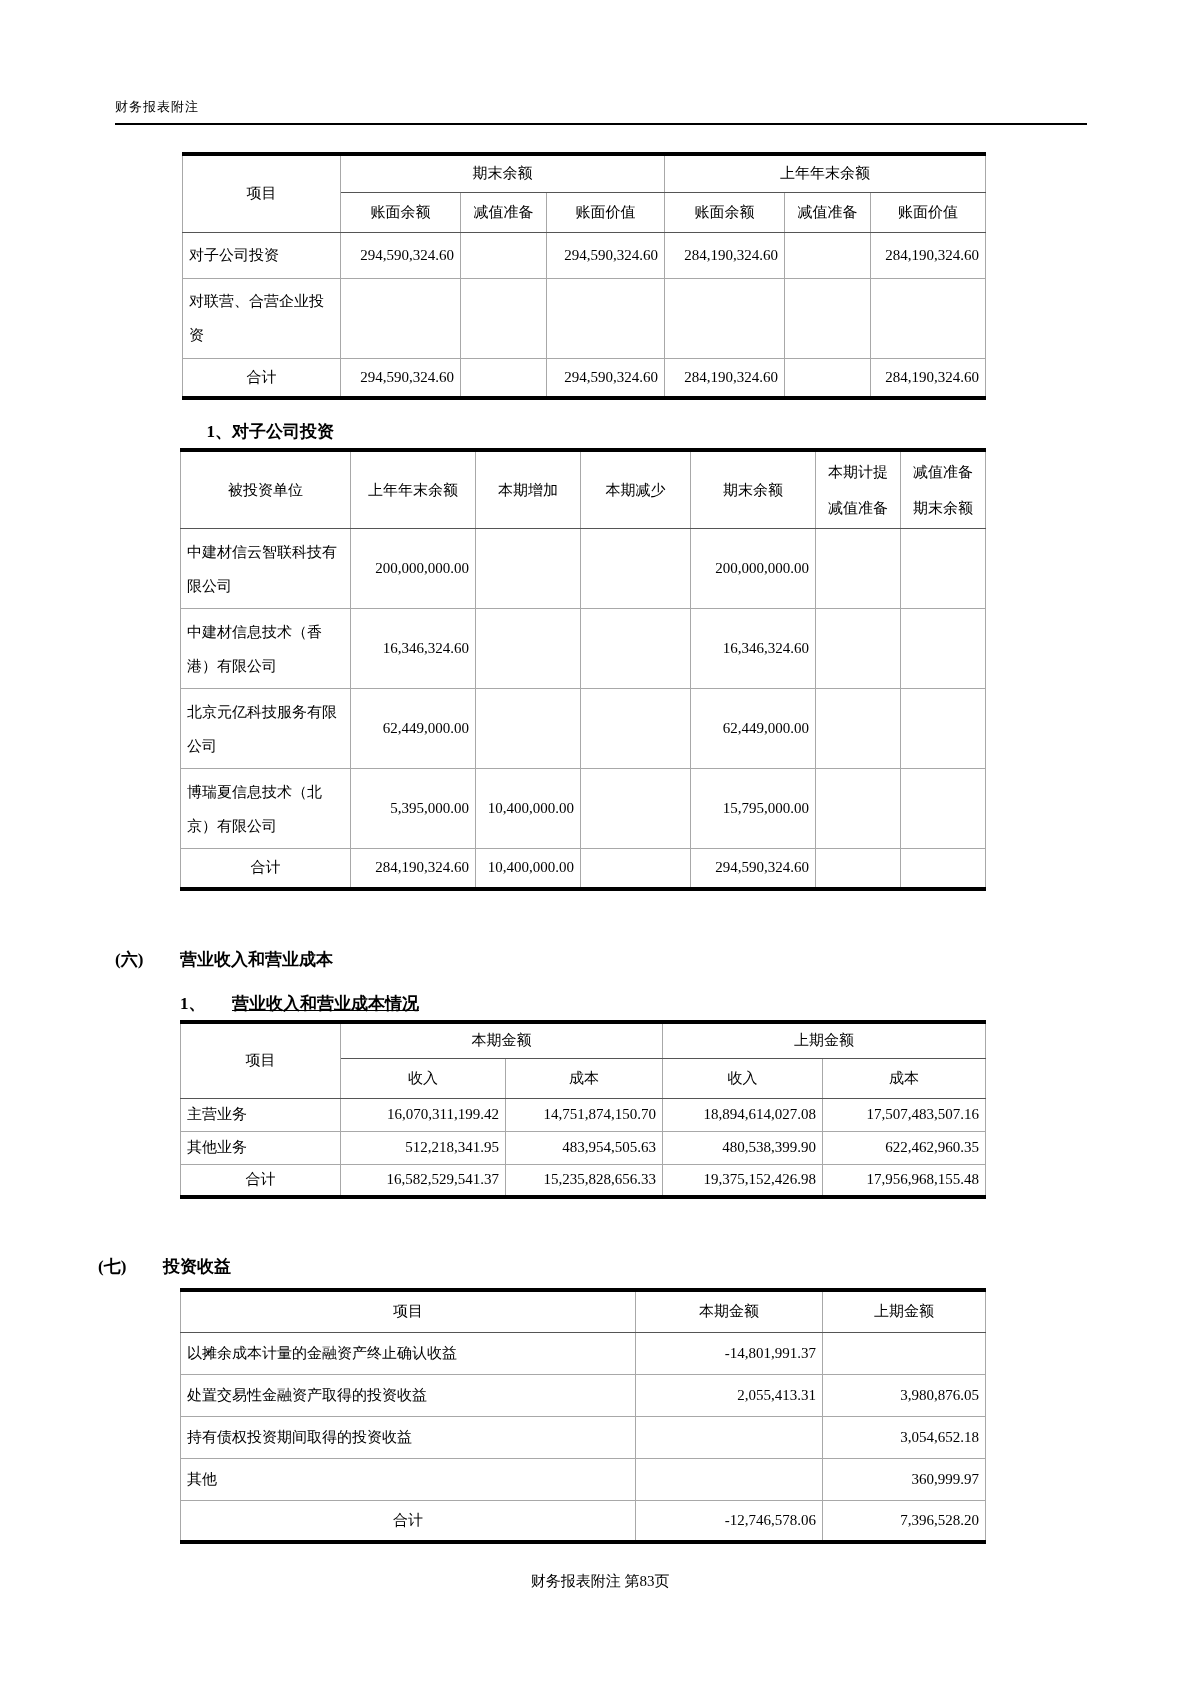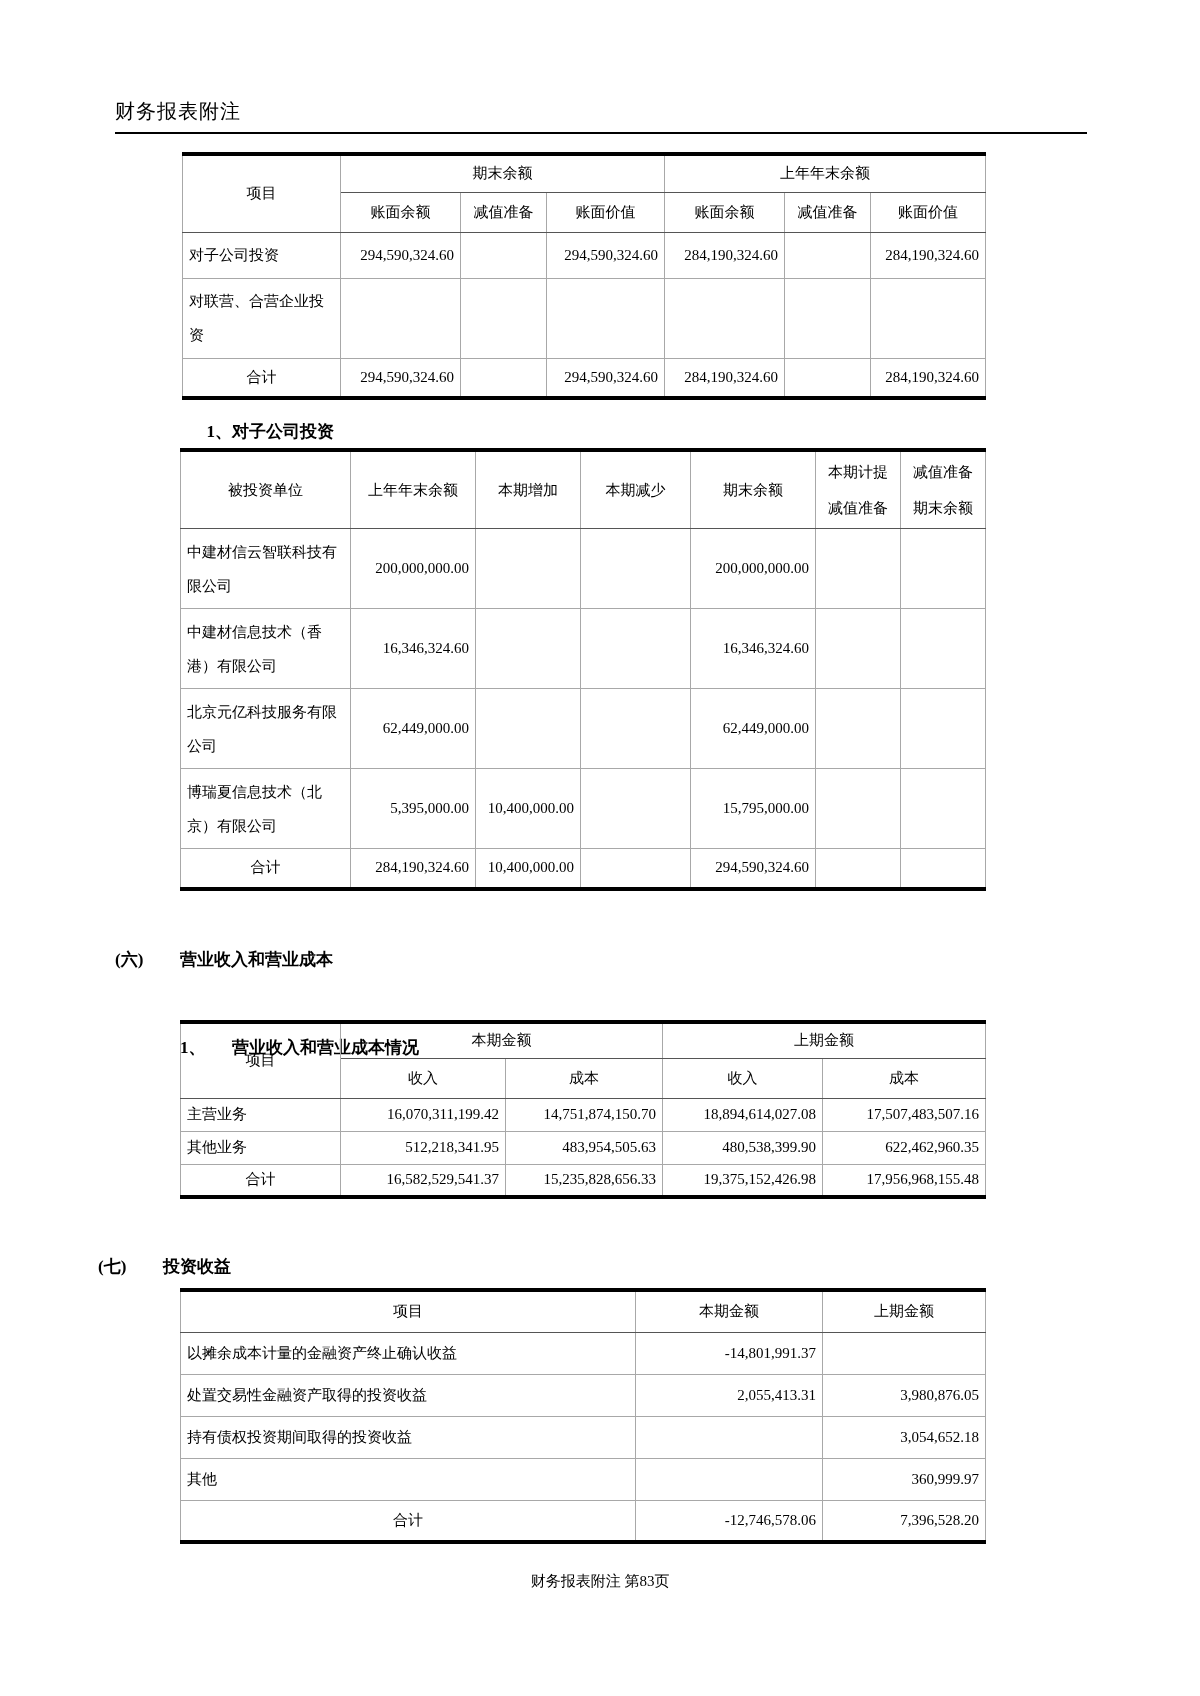--- a/index.html
+++ b/index.html
@@ -4,32 +4,32 @@
 <style>
   html,body { margin:0; padding:0; background:#e8e8e8; }
   .page {
     position:relative; width:1200px; height:1696px; margin:0 auto;
     background:#ffffff; color:#000;
     font-family:"Liberation Serif","DejaVu Serif",serif;
     overflow:hidden;
   }
   .doc-header {
     position:absolute; top:98px; left:115px; width:972px;
-    font-size:20px; letter-spacing:1px;
+    font-size:13px; letter-spacing:1px;
     padding-bottom:7px; border-bottom:2px solid #000;
   }
   .footer {
     position:absolute; top:1572px; left:0; width:1200px;
     text-align:center; font-size:15px;
   }
   .sec { position:absolute; font-size:17px; font-weight:bold; white-space:nowrap; }
   .sec .n { display:inline-block; }
   .sec1 { top:420px; left:180px;text-align:right; } .sec1 .n { width:52px; }
   .sec6 { top:948px; left:115px; } .sec6 .n { width:65px; }
-  .sec6sub { top:1036px; left:180px; } .sec6sub .n { width:52px; }
+  .sec6sub { top:992px; left:180px;text-decoration:underline; } .sec6sub .n { width:52px; }
   .sec7 { top:1255px; left:98px; } .sec7 .n { width:65px; }
 
   table.fin {
     border-collapse:collapse; table-layout:fixed;
     border-top:4px solid #000; border-bottom:4px solid #000;
     font-size:15px;
   }
   table.fin td {
     border:1px solid #a8a8a8;
     padding:2px 6px; overflow:hidden;

